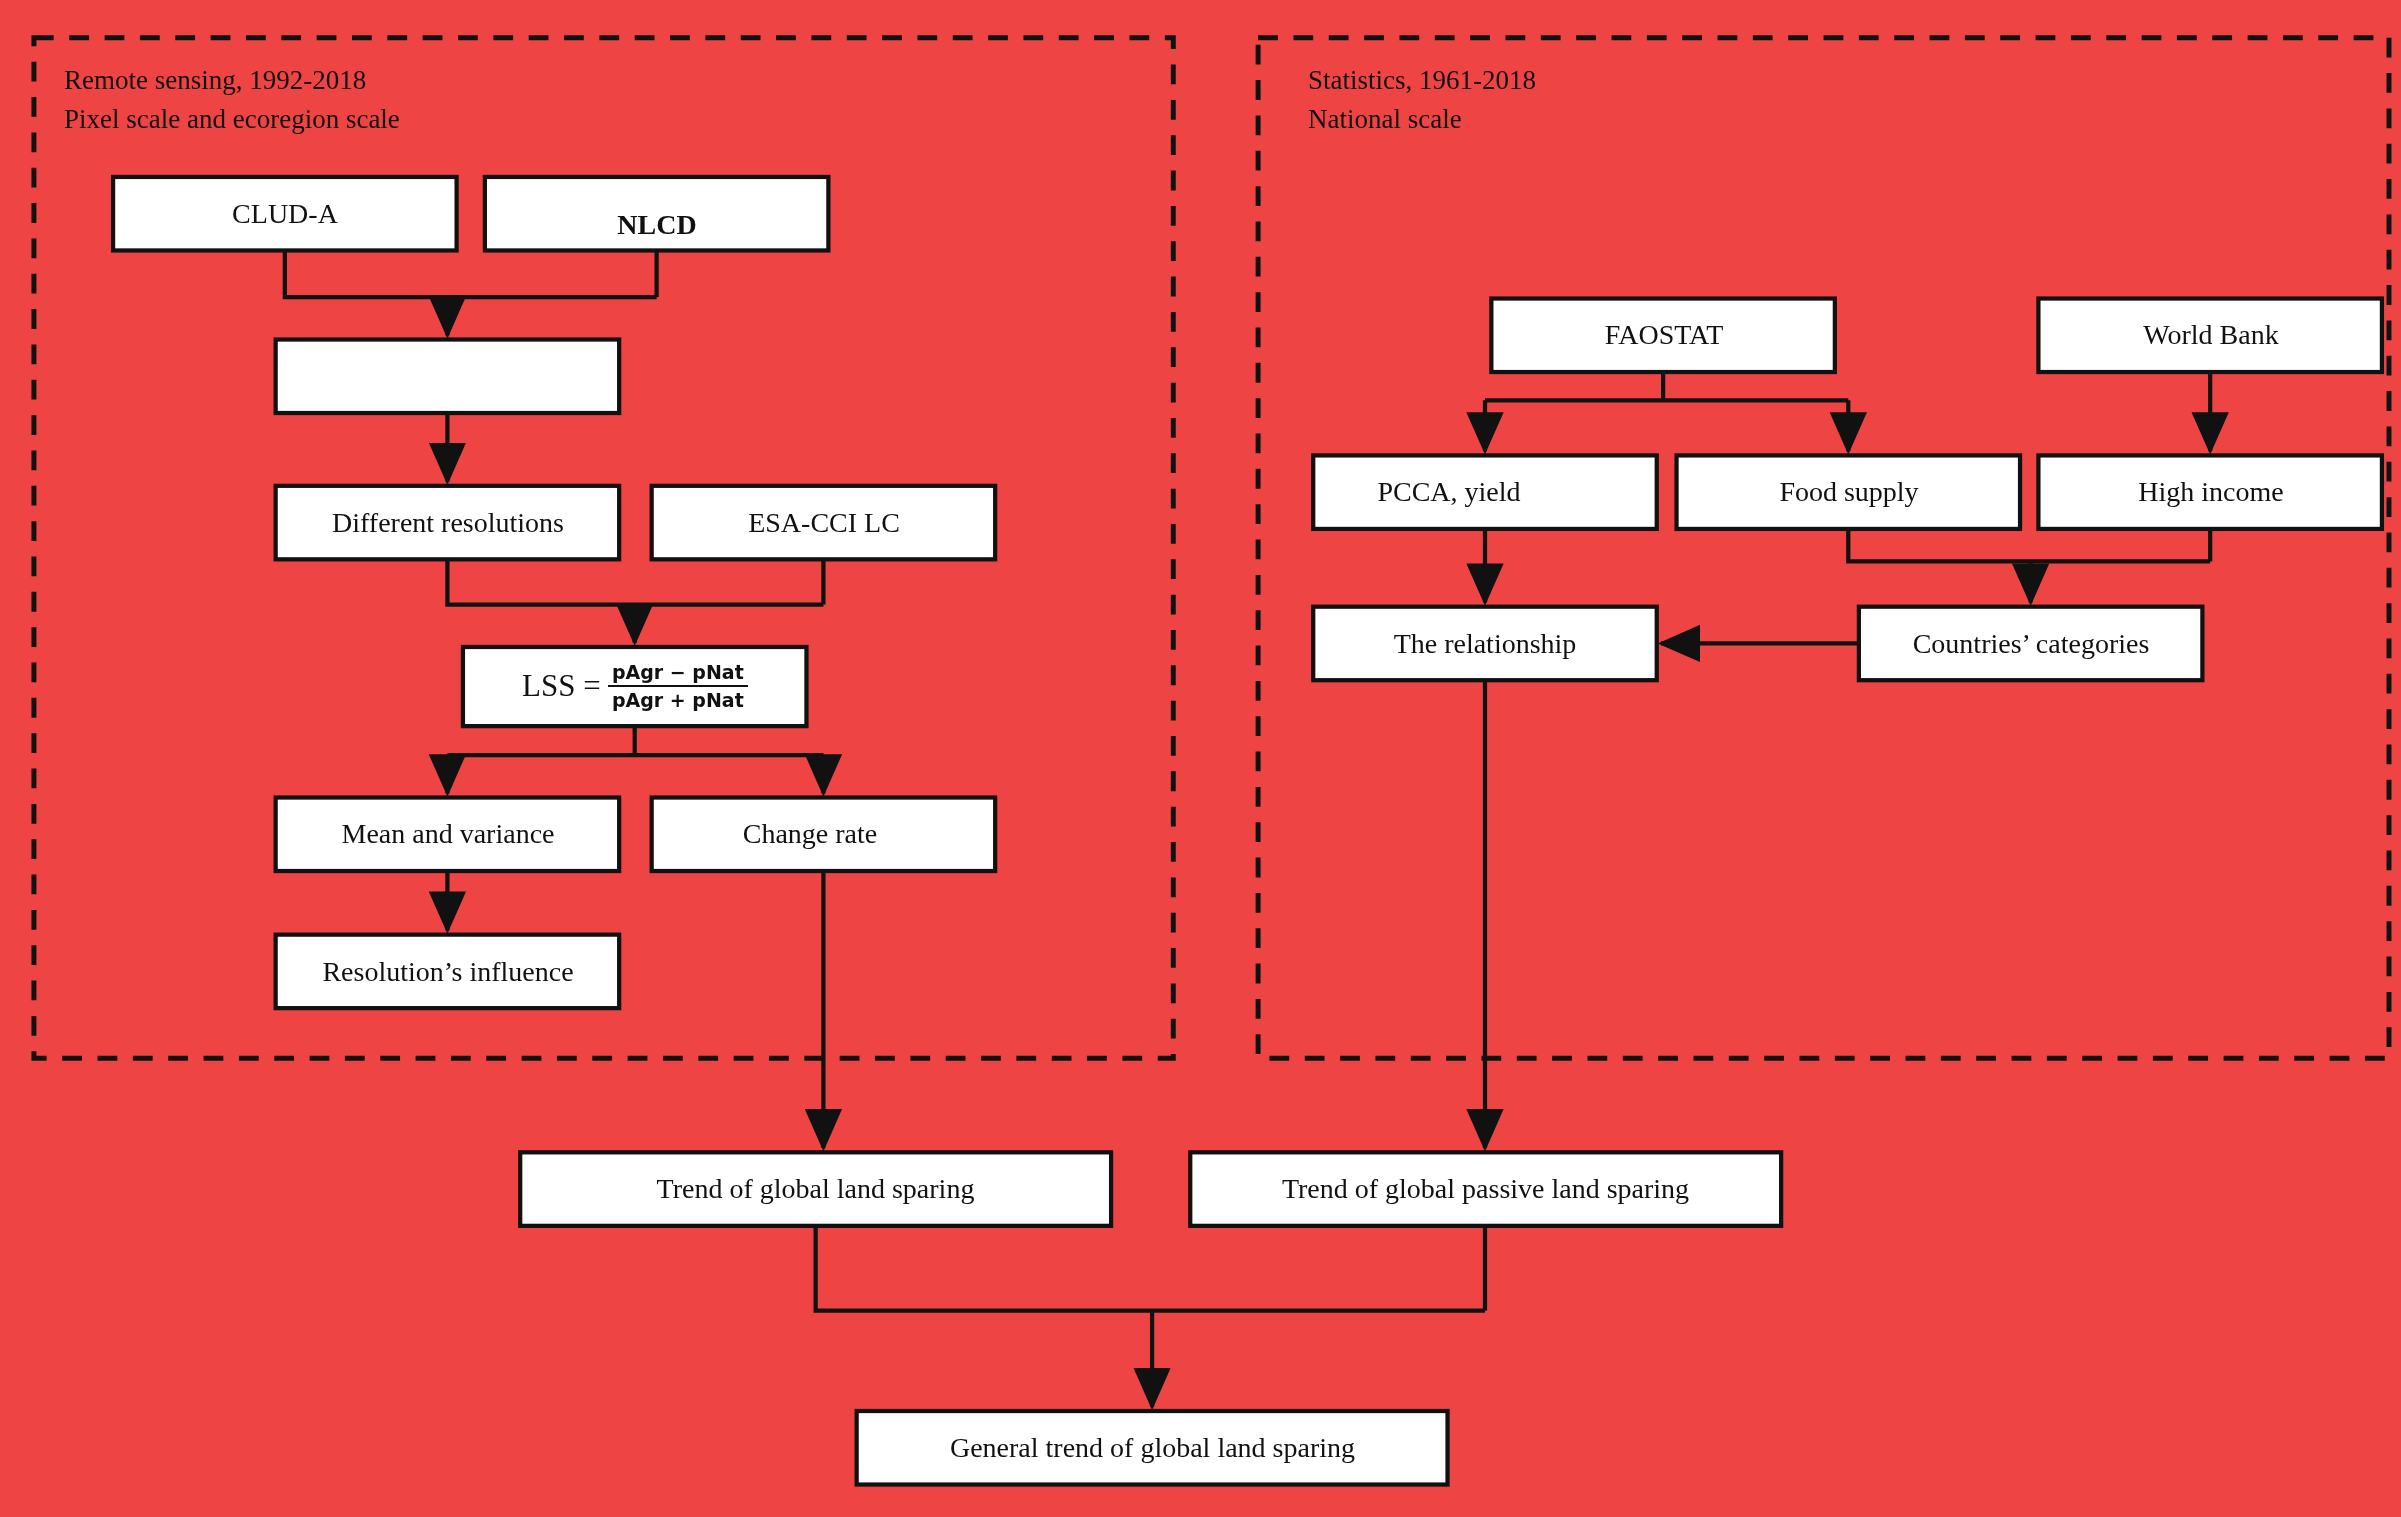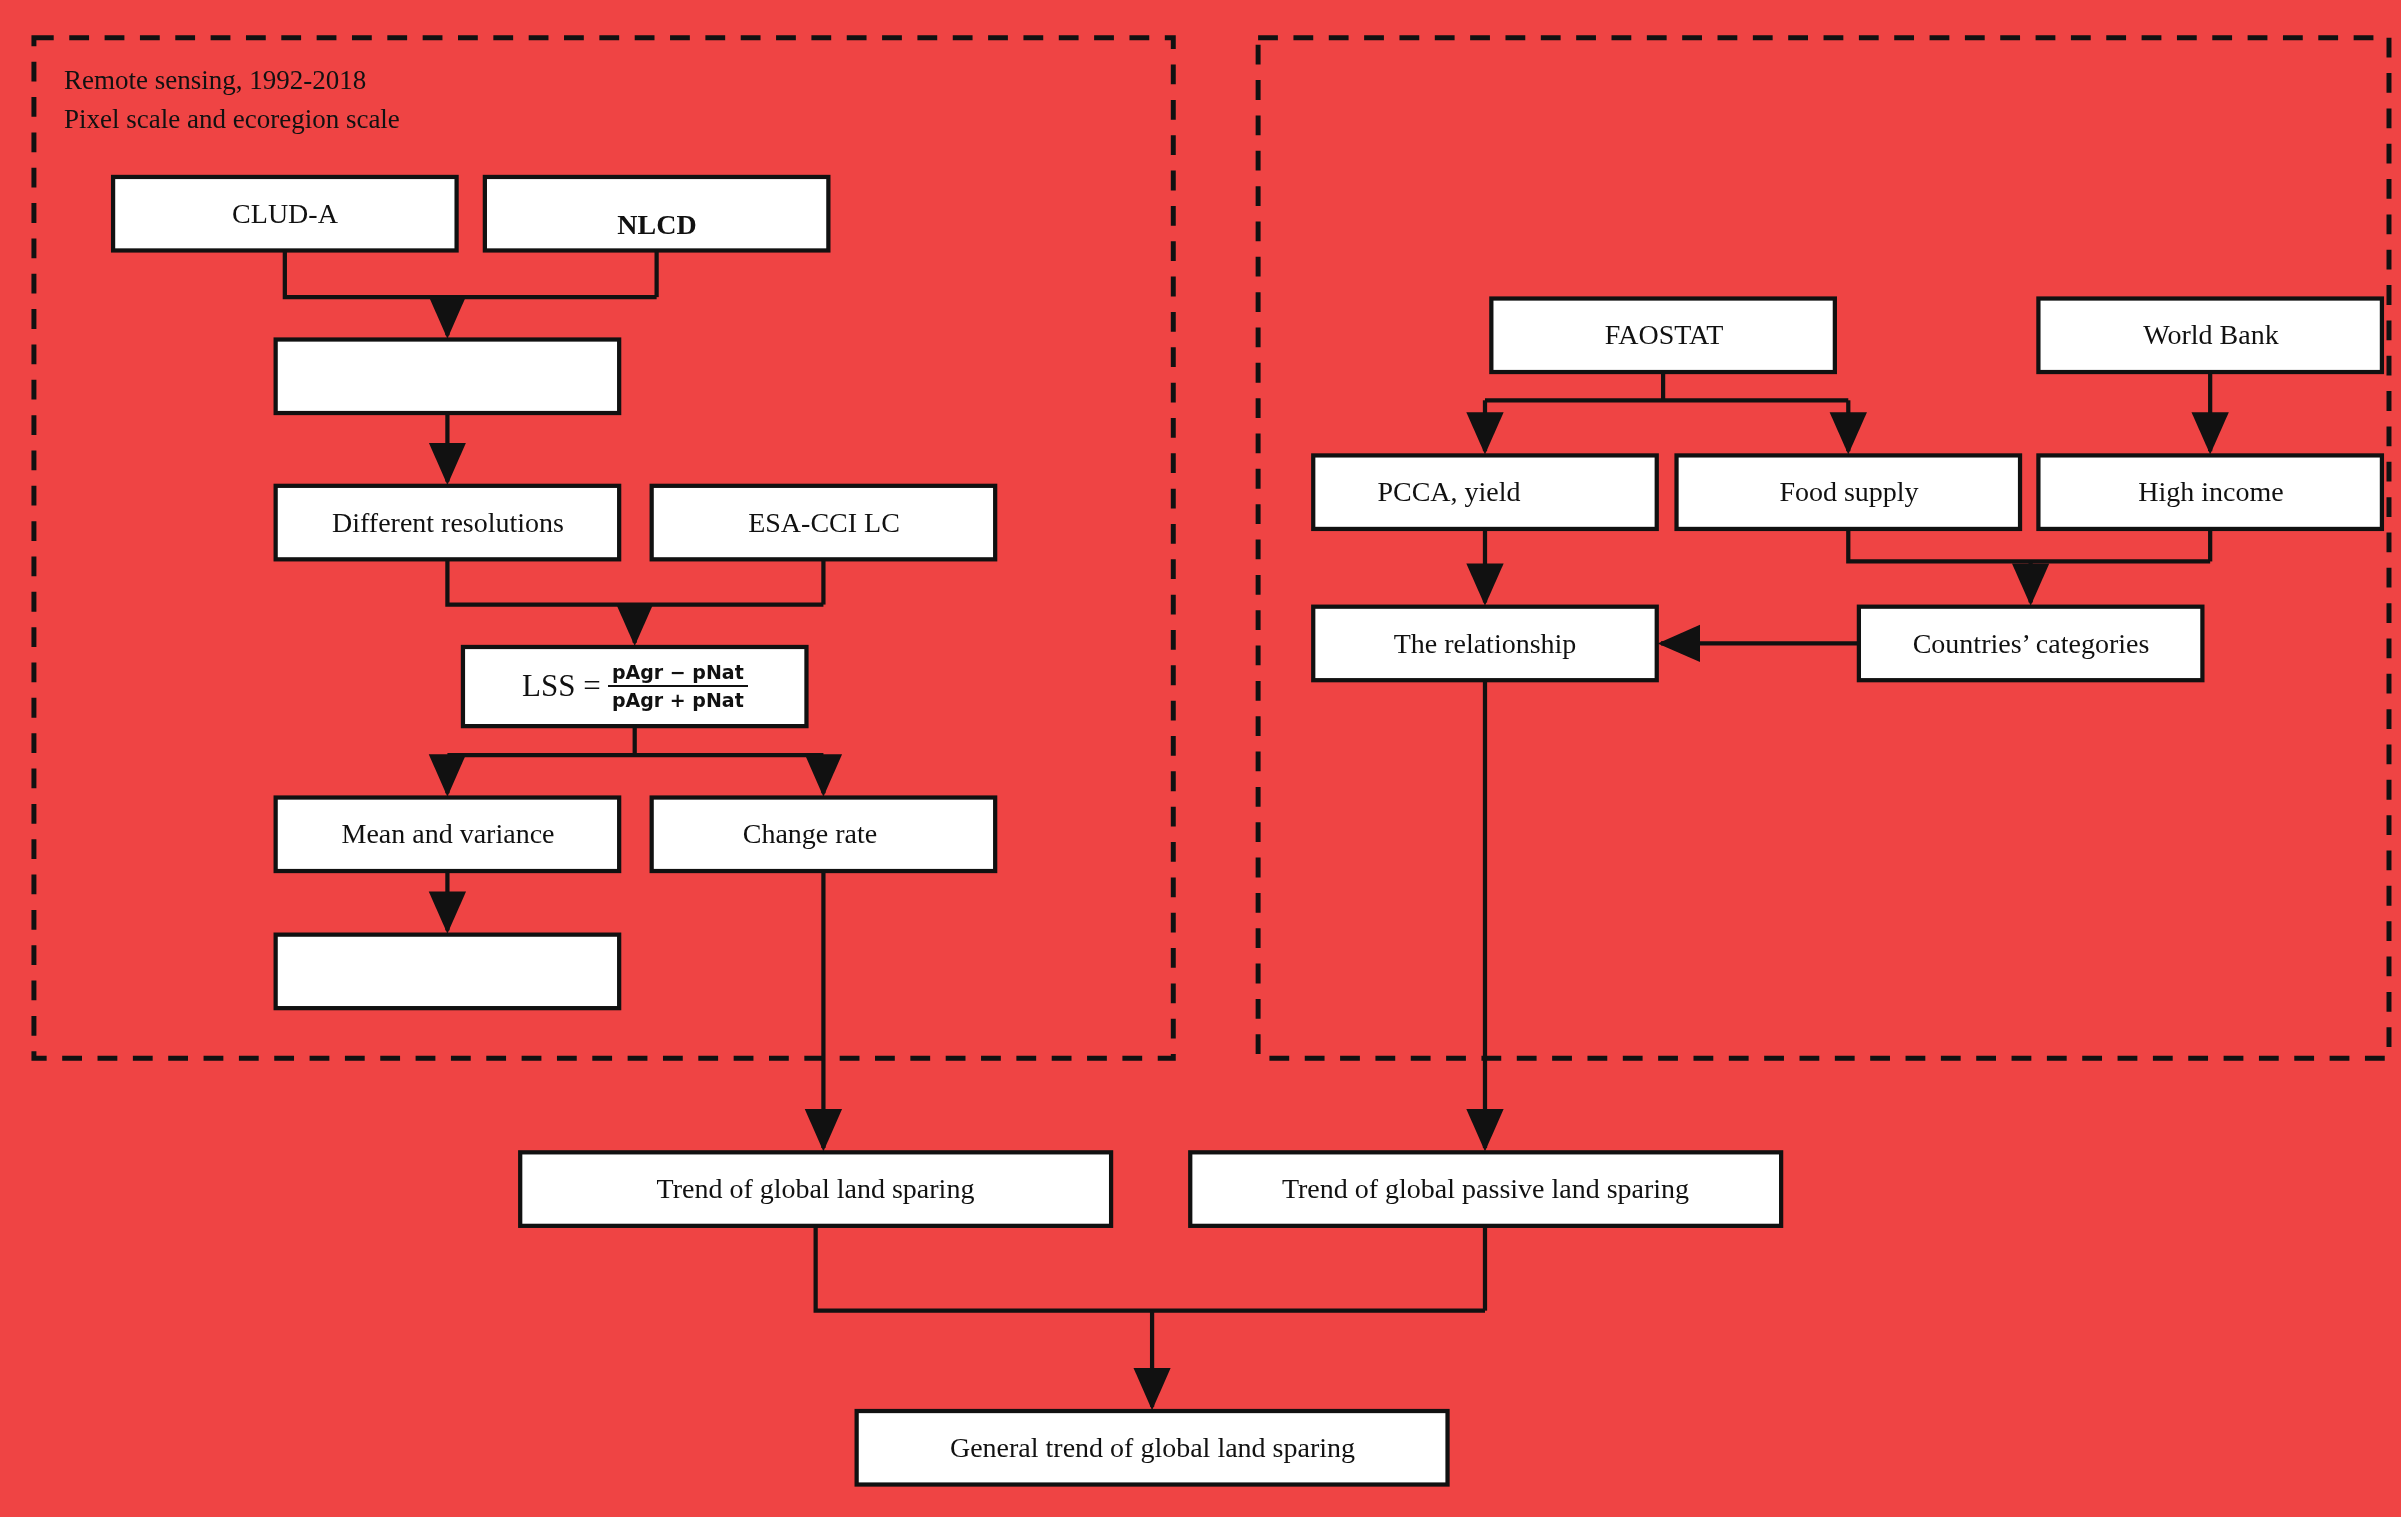--- a/index.html
+++ b/index.html
@@ -100,38 +100,40 @@
         <path d="M1154,1734 L1154,1854 L2101,1854"></path>
         <path d="M2101,1734 L2101,1854"></path>
         <path d="M1630,1854 L1630,1990" marker-end="url(#arrow)"></path>
 
       </g>
     </g>
   </svg>
 
   <div class="panel-label" style="left:64px;top:61px;"><span>Remote sensing, 1992-2018</span><br><span>Pixel scale and ecoregion scale</span></div>
 
+  <div class="panel-label" style="left:1308px;top:61px;"><span>Statistics, 1961-2018</span><br><span>National scale</span></div>
 
   <div class="node-label" style="left:113px;top:177px;width:344px;height:74px;">CLUD-A</div>
   <div class="node-label" style="left:485px;top:188px;width:344px;height:74px;font-weight:bold;">NLCD</div>
   <div class="node-label" style="left:276px;top:486px;width:344px;height:74px;">Different resolutions</div>
   <div class="node-label" style="left:652px;top:486px;width:344px;height:74px;">ESA-CCI LC</div>
 
   <div class="node-label" style="left:463px;top:647px;width:344px;height:79px;">
     <span class="lss-wrap">
       <span class="lss-lhs">LSS =</span>
       <span class="frac">
         <span class="num">pAgr − pNat</span>
         <span class="den">pAgr + pNat</span>
       </span>
     </span>
   </div>
 
   <div class="node-label" style="left:276px;top:797px;width:344px;height:74px;">Mean and variance</div>
   <div class="node-label" style="left:638px;top:797px;width:344px;height:74px;">Change rate</div>
+  <div class="node-label" style="left:276px;top:935px;width:344px;height:74px;">Resolution’s influence</div>
 
   <div class="node-label" style="left:1492px;top:298px;width:344px;height:74px;">FAOSTAT</div>
   <div class="node-label" style="left:2039px;top:298px;width:344px;height:74px;">World Bank</div>
   <div class="node-label" style="left:1277px;top:455px;width:344px;height:74px;">PCCA, yield</div>
   <div class="node-label" style="left:1677px;top:455px;width:344px;height:74px;">Food supply</div>
   <div class="node-label" style="left:2039px;top:455px;width:344px;height:74px;">High income</div>
   <div class="node-label" style="left:1313px;top:607px;width:344px;height:74px;">The relationship</div>
   <div class="node-label" style="left:1859px;top:607px;width:344px;height:74px;">Countries’ categories</div>
 
   <div class="node-label" style="left:520px;top:1152px;width:591px;height:74px;">Trend of global land sparing</div>

